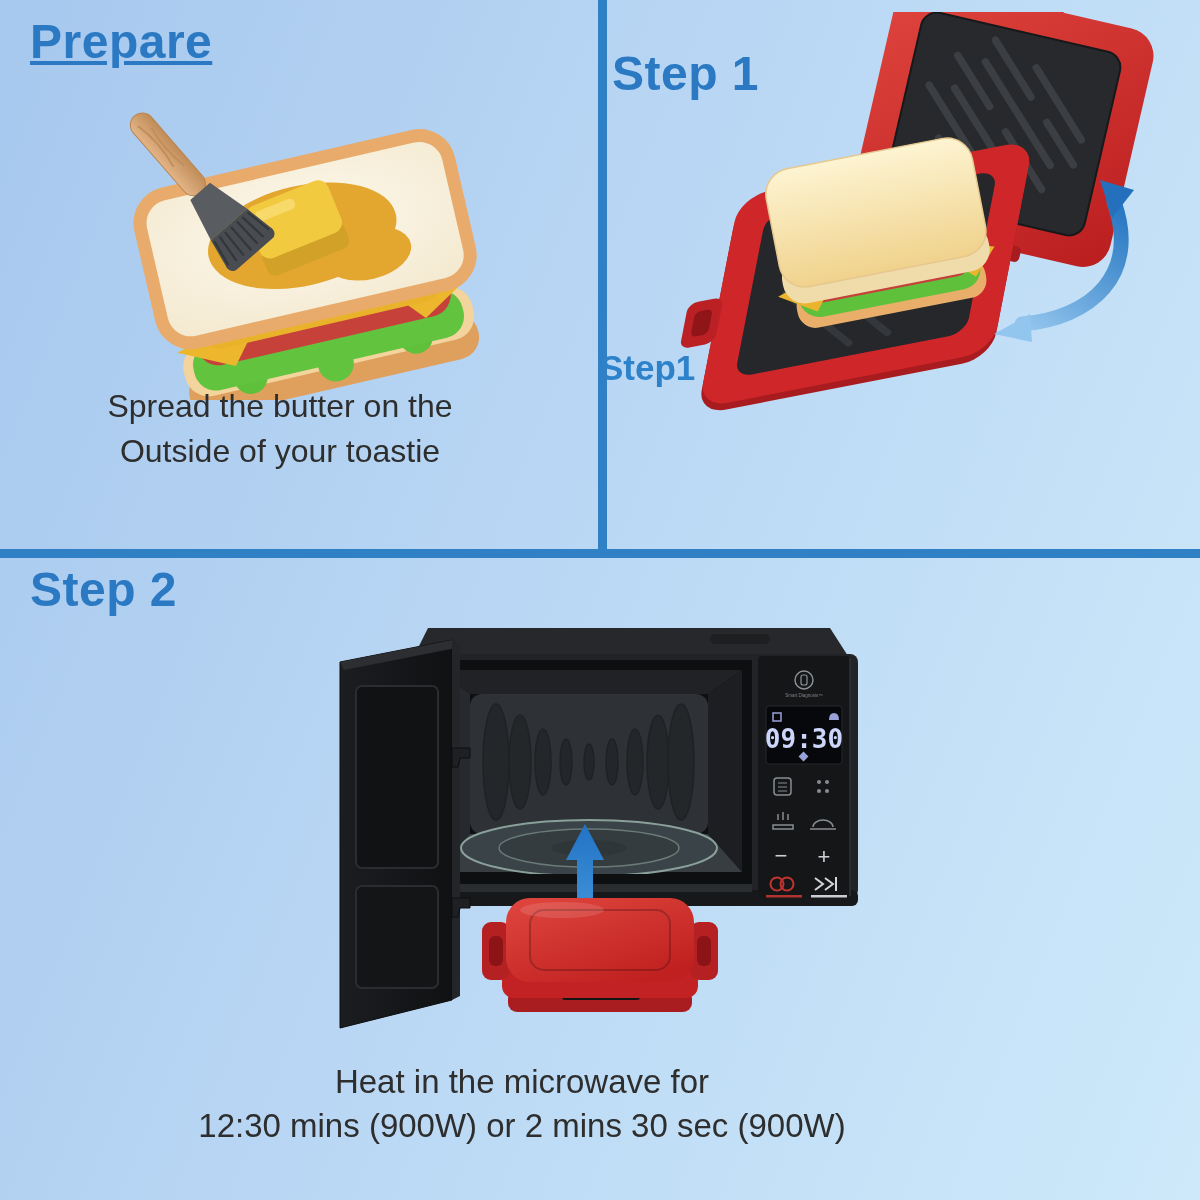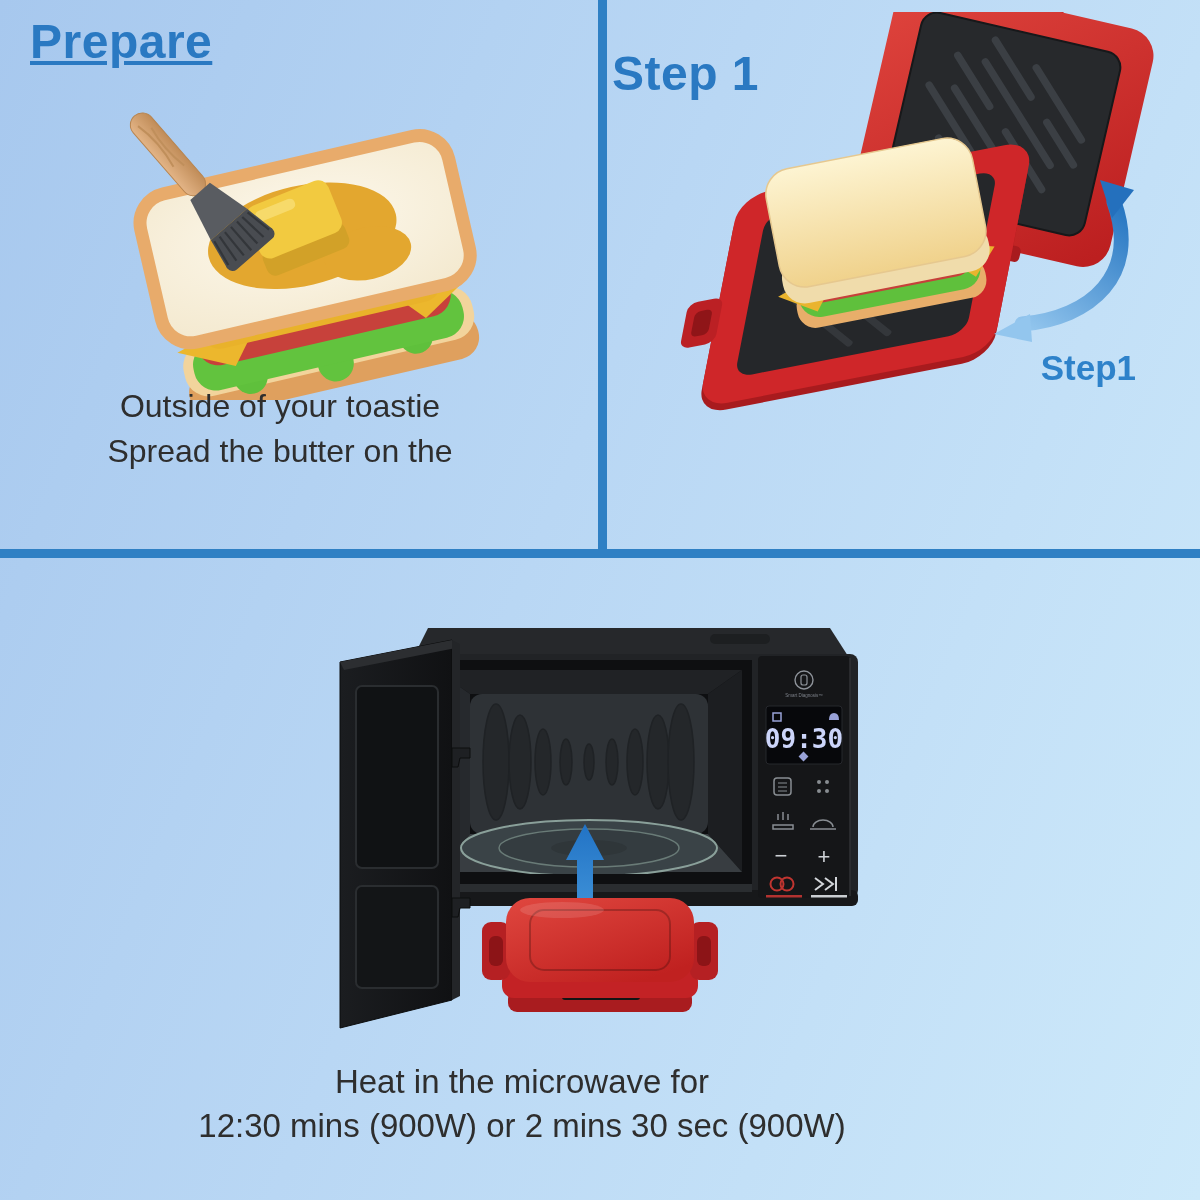--- a/index.html
+++ b/index.html
@@ -18,21 +18,21 @@
   .h-prepare{left:30px;top:14px;text-decoration:underline;}
   .h-step1{left:612px;top:14px;margin-top:32px;}
   .h-step2{left:30px;top:562px;}
   .caption{
     position:absolute;text-align:center;color:#2e2e2e;font-size:32px;line-height:45px;
   }
   .cap-prepare{left:0;top:384px;width:560px;}
   .cap-step1{left:600px;top:390px;width:536px;}
   .cap-step2{left:0;top:1060px;width:1044px;font-size:33px;line-height:44px;}
   .step1-label{
-    position:absolute;left:600px;top:348px;width:536px;text-align:right;
+    position:absolute;left:600px;top:348px;width:536px;text-align:left;
     color:#2e82ca;font-weight:bold;font-size:35px;
   }
   .illu{position:absolute;}
   .illu-prepare{left:15px;top:70px;}
   .illu-step1{left:620px;top:12px;}
   .illu-step2{left:310px;top:598px;}
 </style>
 </head>
 <body>
 
@@ -93,22 +93,22 @@
         <line x1="-8" y1="131" x2="-9" y2="161"></line>
           <line x1="0" y1="131" x2="0" y2="162"></line>
         <line x1="8" y1="131" x2="9" y2="161"></line>
           <line x1="15" y1="131" x2="18" y2="160"></line>
         <line x1="22" y1="131" x2="27" y2="158"></line>
       </g>
     </g>
   </svg>
 
   <div class="caption cap-prepare">
+    <div>Spread the butter on the</div>
     <div>Outside of your toastie</div>
-    <div>Spread the butter on the</div>
   </div>
 
   <div class="heading h-step1">Step 1</div>
 
   <svg class="illu illu-step1" width="570" height="400" viewBox="0 0 570 400">
     <defs>
       <linearGradient id="redGrad" x1="0" y1="0" x2="0.9" y2="1">
         <stop offset="0" stop-color="#e0453e"></stop>
           <stop offset="1" stop-color="#bc1f20"></stop>
       </linearGradient>
@@ -186,20 +186,21 @@
 
     <g>
       <path d="M402,312 C472,306 520,262 494,190" stroke="url(#arcGrad)" stroke-width="15" fill="none" stroke-linecap="round"></path>
       <polygon points="480,168 514,178 492,206" fill="#2470bd"></polygon>
       <polygon points="374,322 410,302 412,330" fill="#93c6ee"></polygon>
     </g>
   </svg>
 
   <div class="step1-label">Step1</div>
 
+  <div class="heading h-step2">Step 2</div>
 
   <svg class="illu illu-step2" width="580" height="445" viewBox="0 0 580 445">
     <defs>
       <linearGradient id="upGrad" gradientUnits="userSpaceOnUse" x1="0" y1="226" x2="0" y2="352">
         <stop offset="0" stop-color="#2273c5"></stop>
           <stop offset="1" stop-color="#4b9fe0"></stop>
       </linearGradient>
       <linearGradient id="redTopGrad" x1="0" y1="0" x2="0.7" y2="1">
         <stop offset="0" stop-color="#e0473f"></stop>
           <stop offset="1" stop-color="#c02120"></stop>

